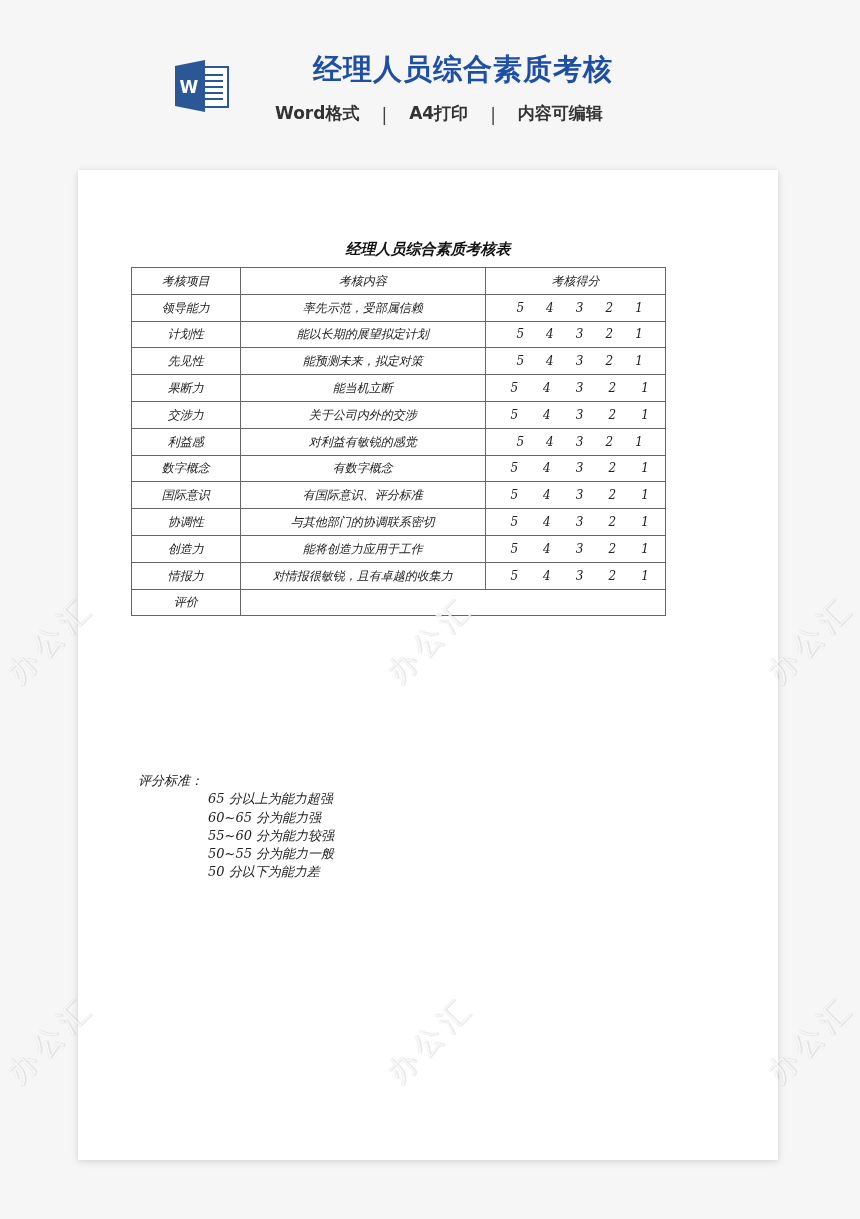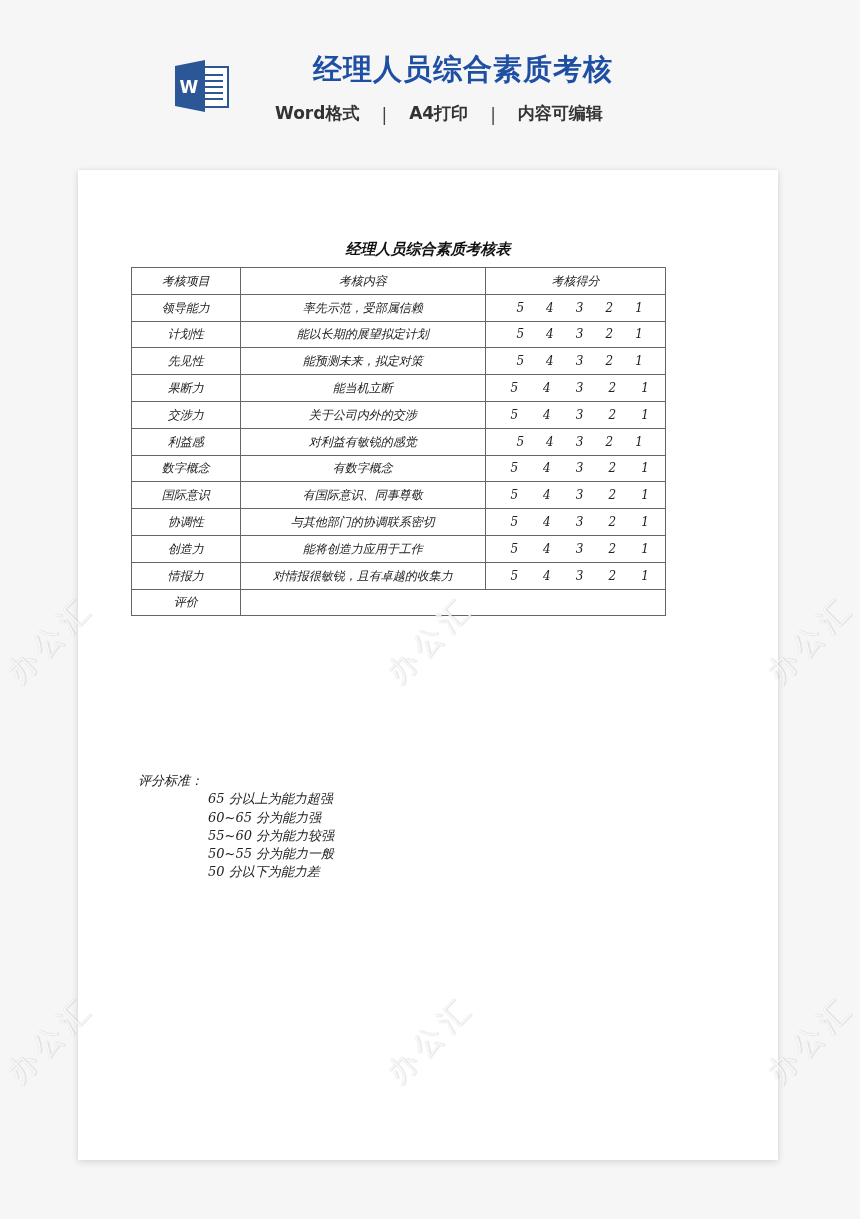--- a/index.html
+++ b/index.html
@@ -187,21 +187,21 @@
               <span>5</span>
               <span>4</span>
               <span>3</span>
               <span>2</span>
               <span>1</span>
             </div>
           </td>
         </tr>
         <tr>
           <td>国际意识</td>
-          <td>有国际意识、同事尊敬</td>
+          <td>有国际意识、评分标准</td>
           <td>
             <div class="scores">
               <span>5</span>
               <span>4</span>
               <span>3</span>
               <span>2</span>
               <span>1</span>
             </div>
           </td>
         </tr>

